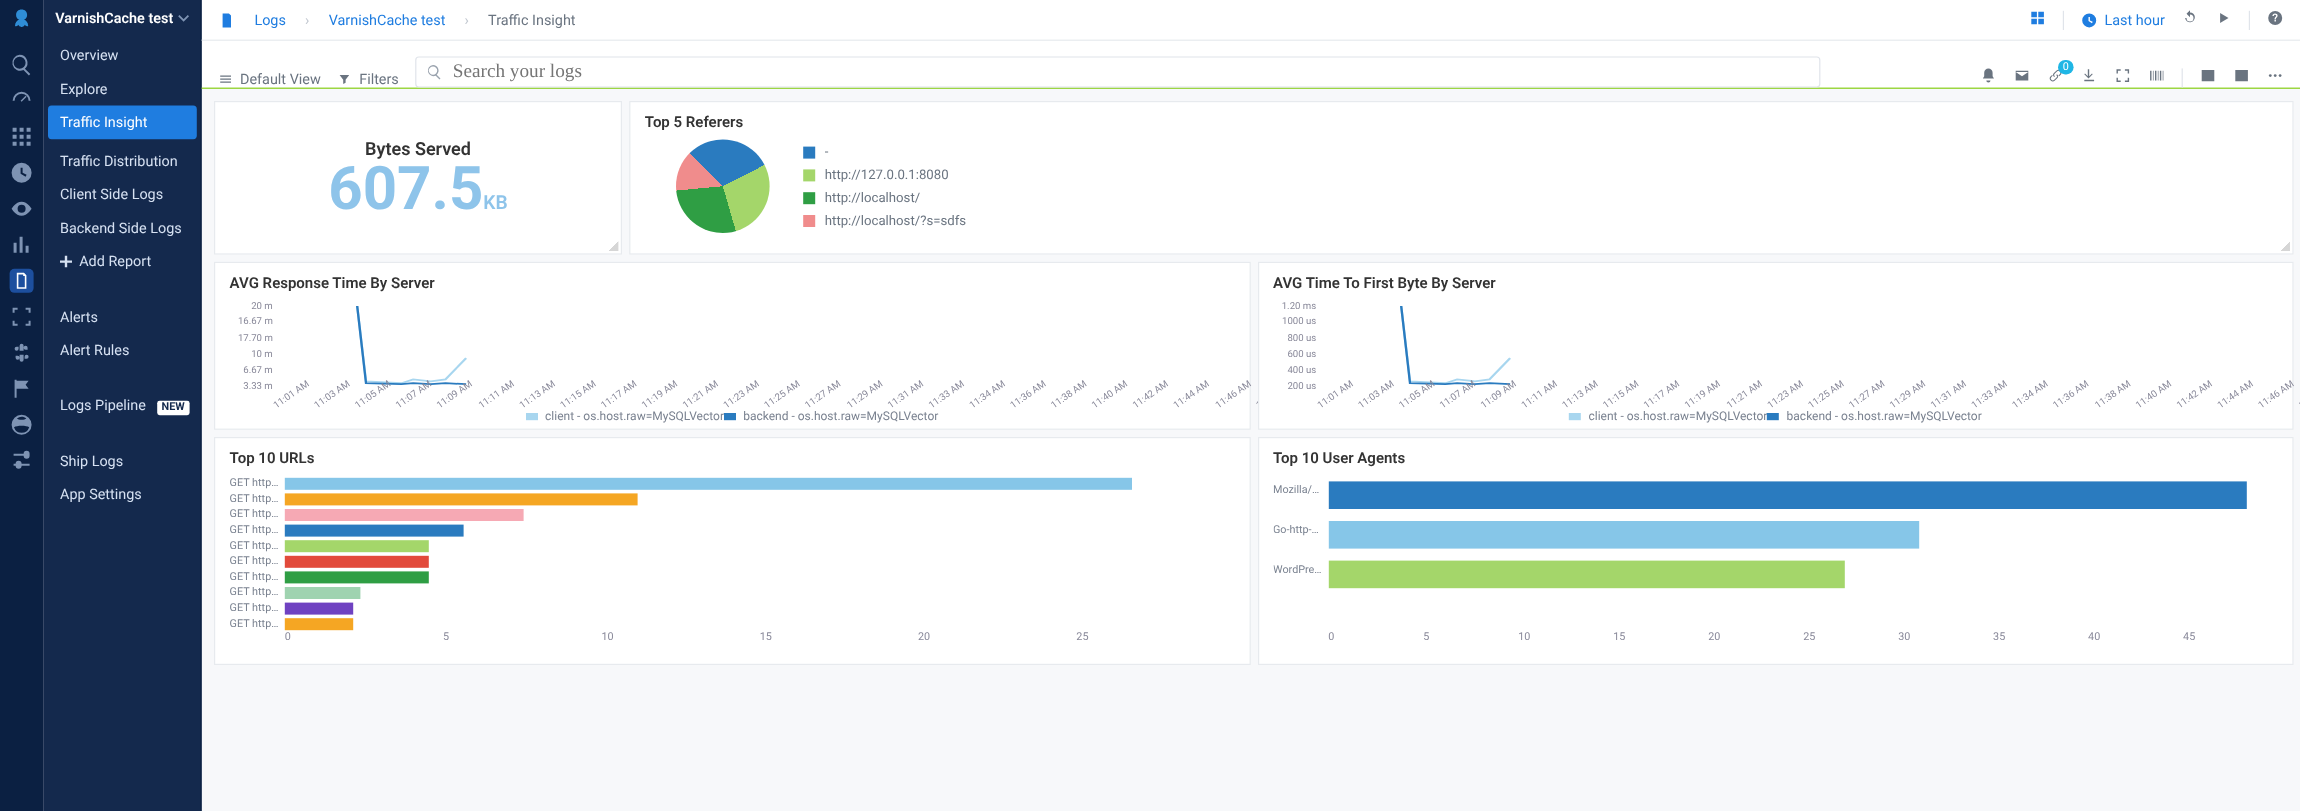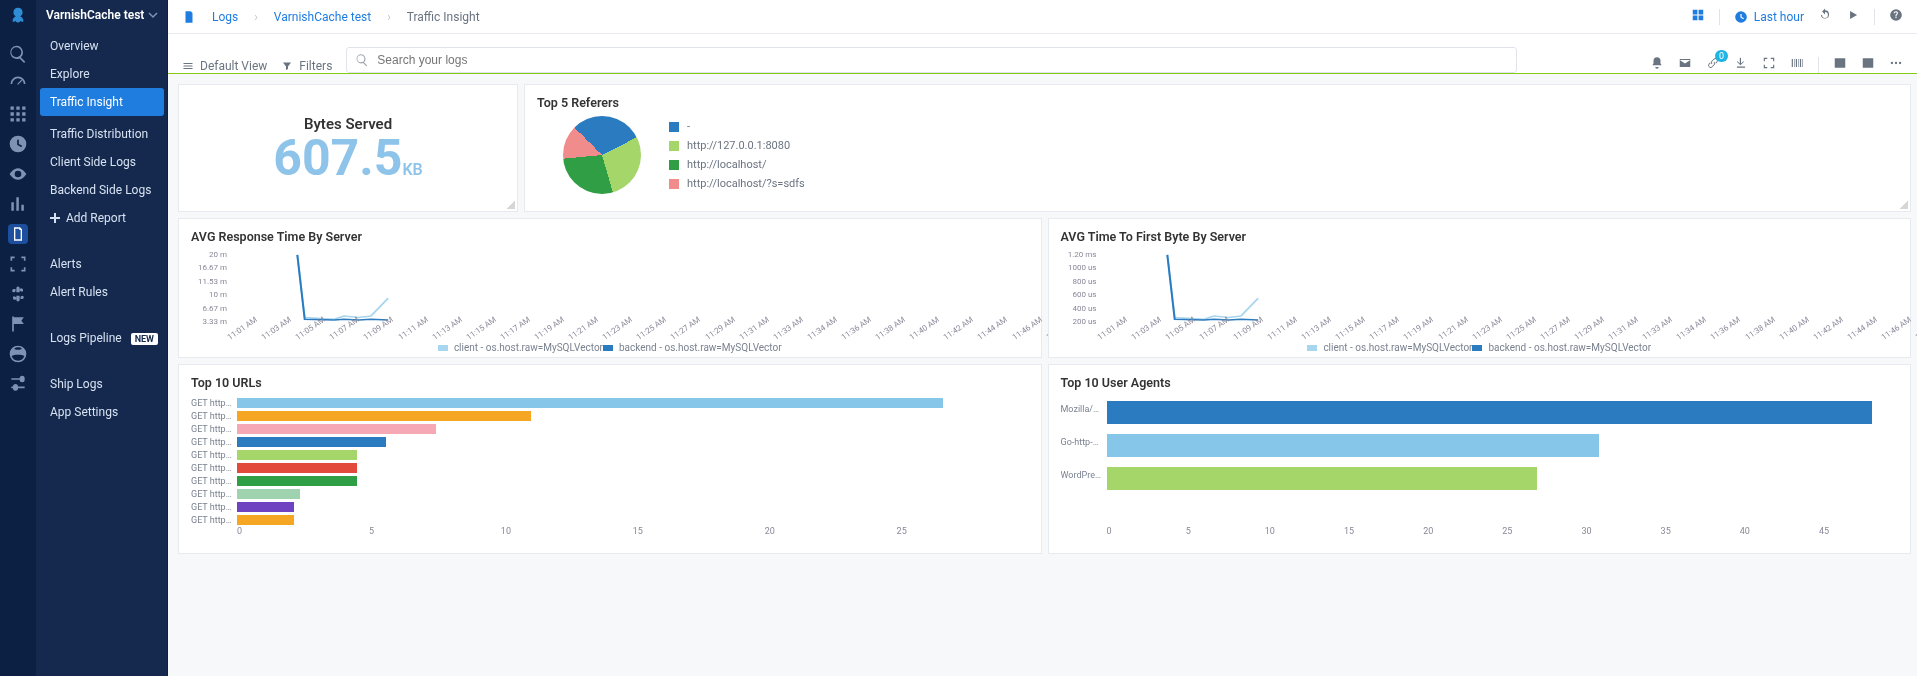--- a/index.html
+++ b/index.html
@@ -38,21 +38,21 @@
 .topbar .grid-ico svg { fill:#1f7de0; }
 .topbar .time-ico { display:flex; align-items:center; gap:6px; color:#1f7de0; cursor:pointer; }
 .topbar .time-ico svg { fill:#1f7de0; }
 .topbar .divider { width:1px; height:16px; background:#e0e4ea; }
 
 
 .toolbar { height: 40px; padding: 0 14px; display:flex; align-items:flex-end; gap:14px; border-bottom:1px solid #84cc16; }
 .toolbar .tool { display:flex; align-items:center; gap:6px; color:#6a7480; cursor:pointer; }
 .toolbar .tool svg { width:12px; height:12px; fill:#6a7480; }
 .toolbar .search { flex: 0 0 68%; height:26px; border:1px solid #e0e4ea; border-radius:3px; display:flex; align-items:center; padding:0 8px; gap:8px; color:#9aa3ae; }
-.toolbar .search input { border:none; outline:none; flex:1; font-size:12px; color:#333; background:transparent; }
+.toolbar .search input { border:none; outline:none; flex:1; font-size:16px; color:#333; background:transparent;font-family:Liberation Serif, serif; }
 .toolbar .right-icons { margin-left:auto; display:flex; align-items:center; gap:14px; }
 .toolbar .right-icons svg { width:14px; height:14px; fill:#6a7480; cursor:pointer; }
 .toolbar .right-icons .divider { width:1px; height:16px; background:#e0e4ea; }
 .toolbar .right-icons .link-badge { position:relative; }
 .toolbar .right-icons .badge { position:absolute; top:-6px; right:-8px; background:#1fb6e5; color:#fff; font-size:9px; border-radius:8px; padding:0 4px; line-height:12px; }
 
 
 .dash { flex:1; overflow:auto; padding:10px 6px 10px 10px; background:#f7f8fa; }
 .row { display:flex; gap:6px; margin-bottom:6px; }
 .panel { background:#fff; border:1px solid #e7eaee; position:relative; padding:10px 12px 8px 12px; }
@@ -327,21 +327,21 @@
           <div class="resize-handle"></div>
         </div>
       </div>
 
       <div class="row">
         <div class="panel line-panel">
           <h3>AVG Response Time By Server</h3>
           <div class="line-body" id="line-resp"><div class="ylabels">
                 <div>20 m</div>
                 <div>16.67 m</div>
-                <div>11.53 m</div>
+                <div>17.70 m</div>
                 <div>10 m</div>
                 <div>6.67 m</div>
                 <div>3.33 m</div>
               </div><svg viewBox="0 0 640 92" preserveAspectRatio="none">
                 <polyline points="81.25,4.826086956521739 86.875,67.56521739130434 109.375,69.17391304347827 116.875,65.95652173913044 128.125,67.56521739130434 137.5,65.95652173913044 150.625,48.26086956521739" fill="none" stroke="#a8d6ef" stroke-width="1.5"></polyline>
                 <polyline points="81.25,4.826086956521739 86.875,69.17391304347827 109.375,69.97826086956522 116.875,69.17391304347827 128.125,69.97826086956522 137.5,69.17391304347827 150.625,69.97826086956522" fill="none" stroke="#2a7bbf" stroke-width="1.5"></polyline>
               </svg><div class="xlabels">
                 <span>11:01 AM</span>
                 <span>11:03 AM</span>
                 <span>11:05 AM</span>

